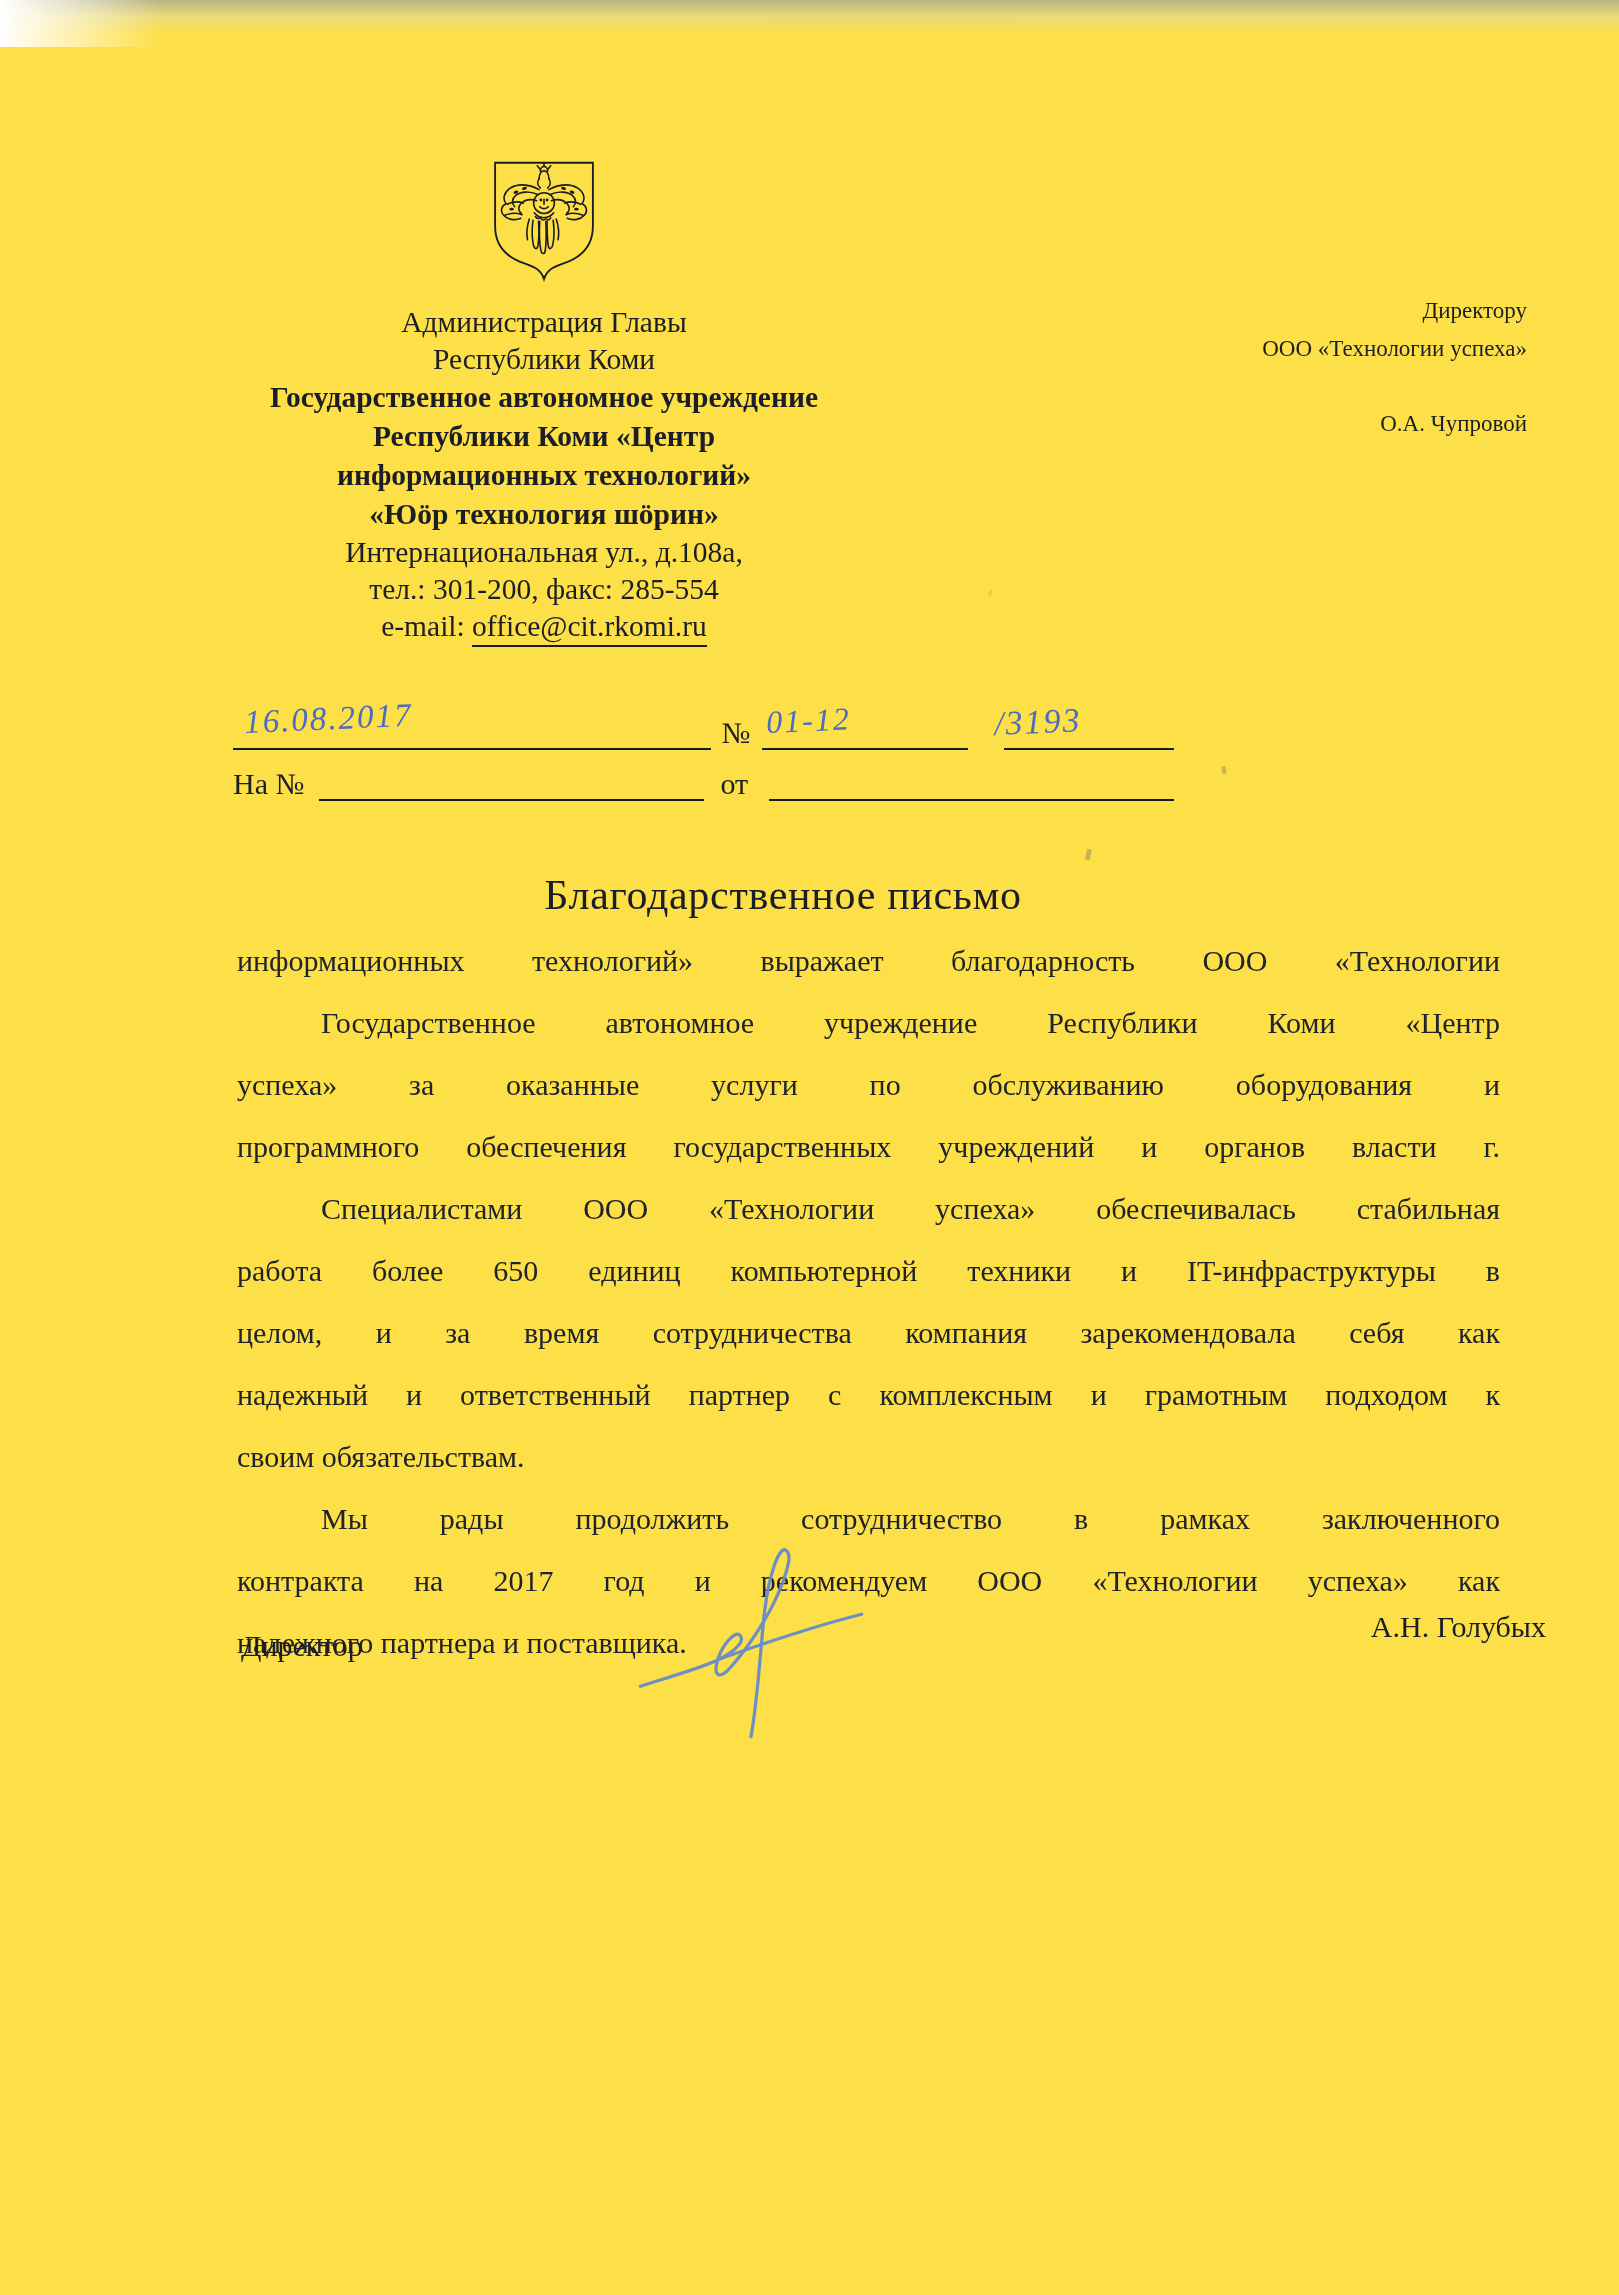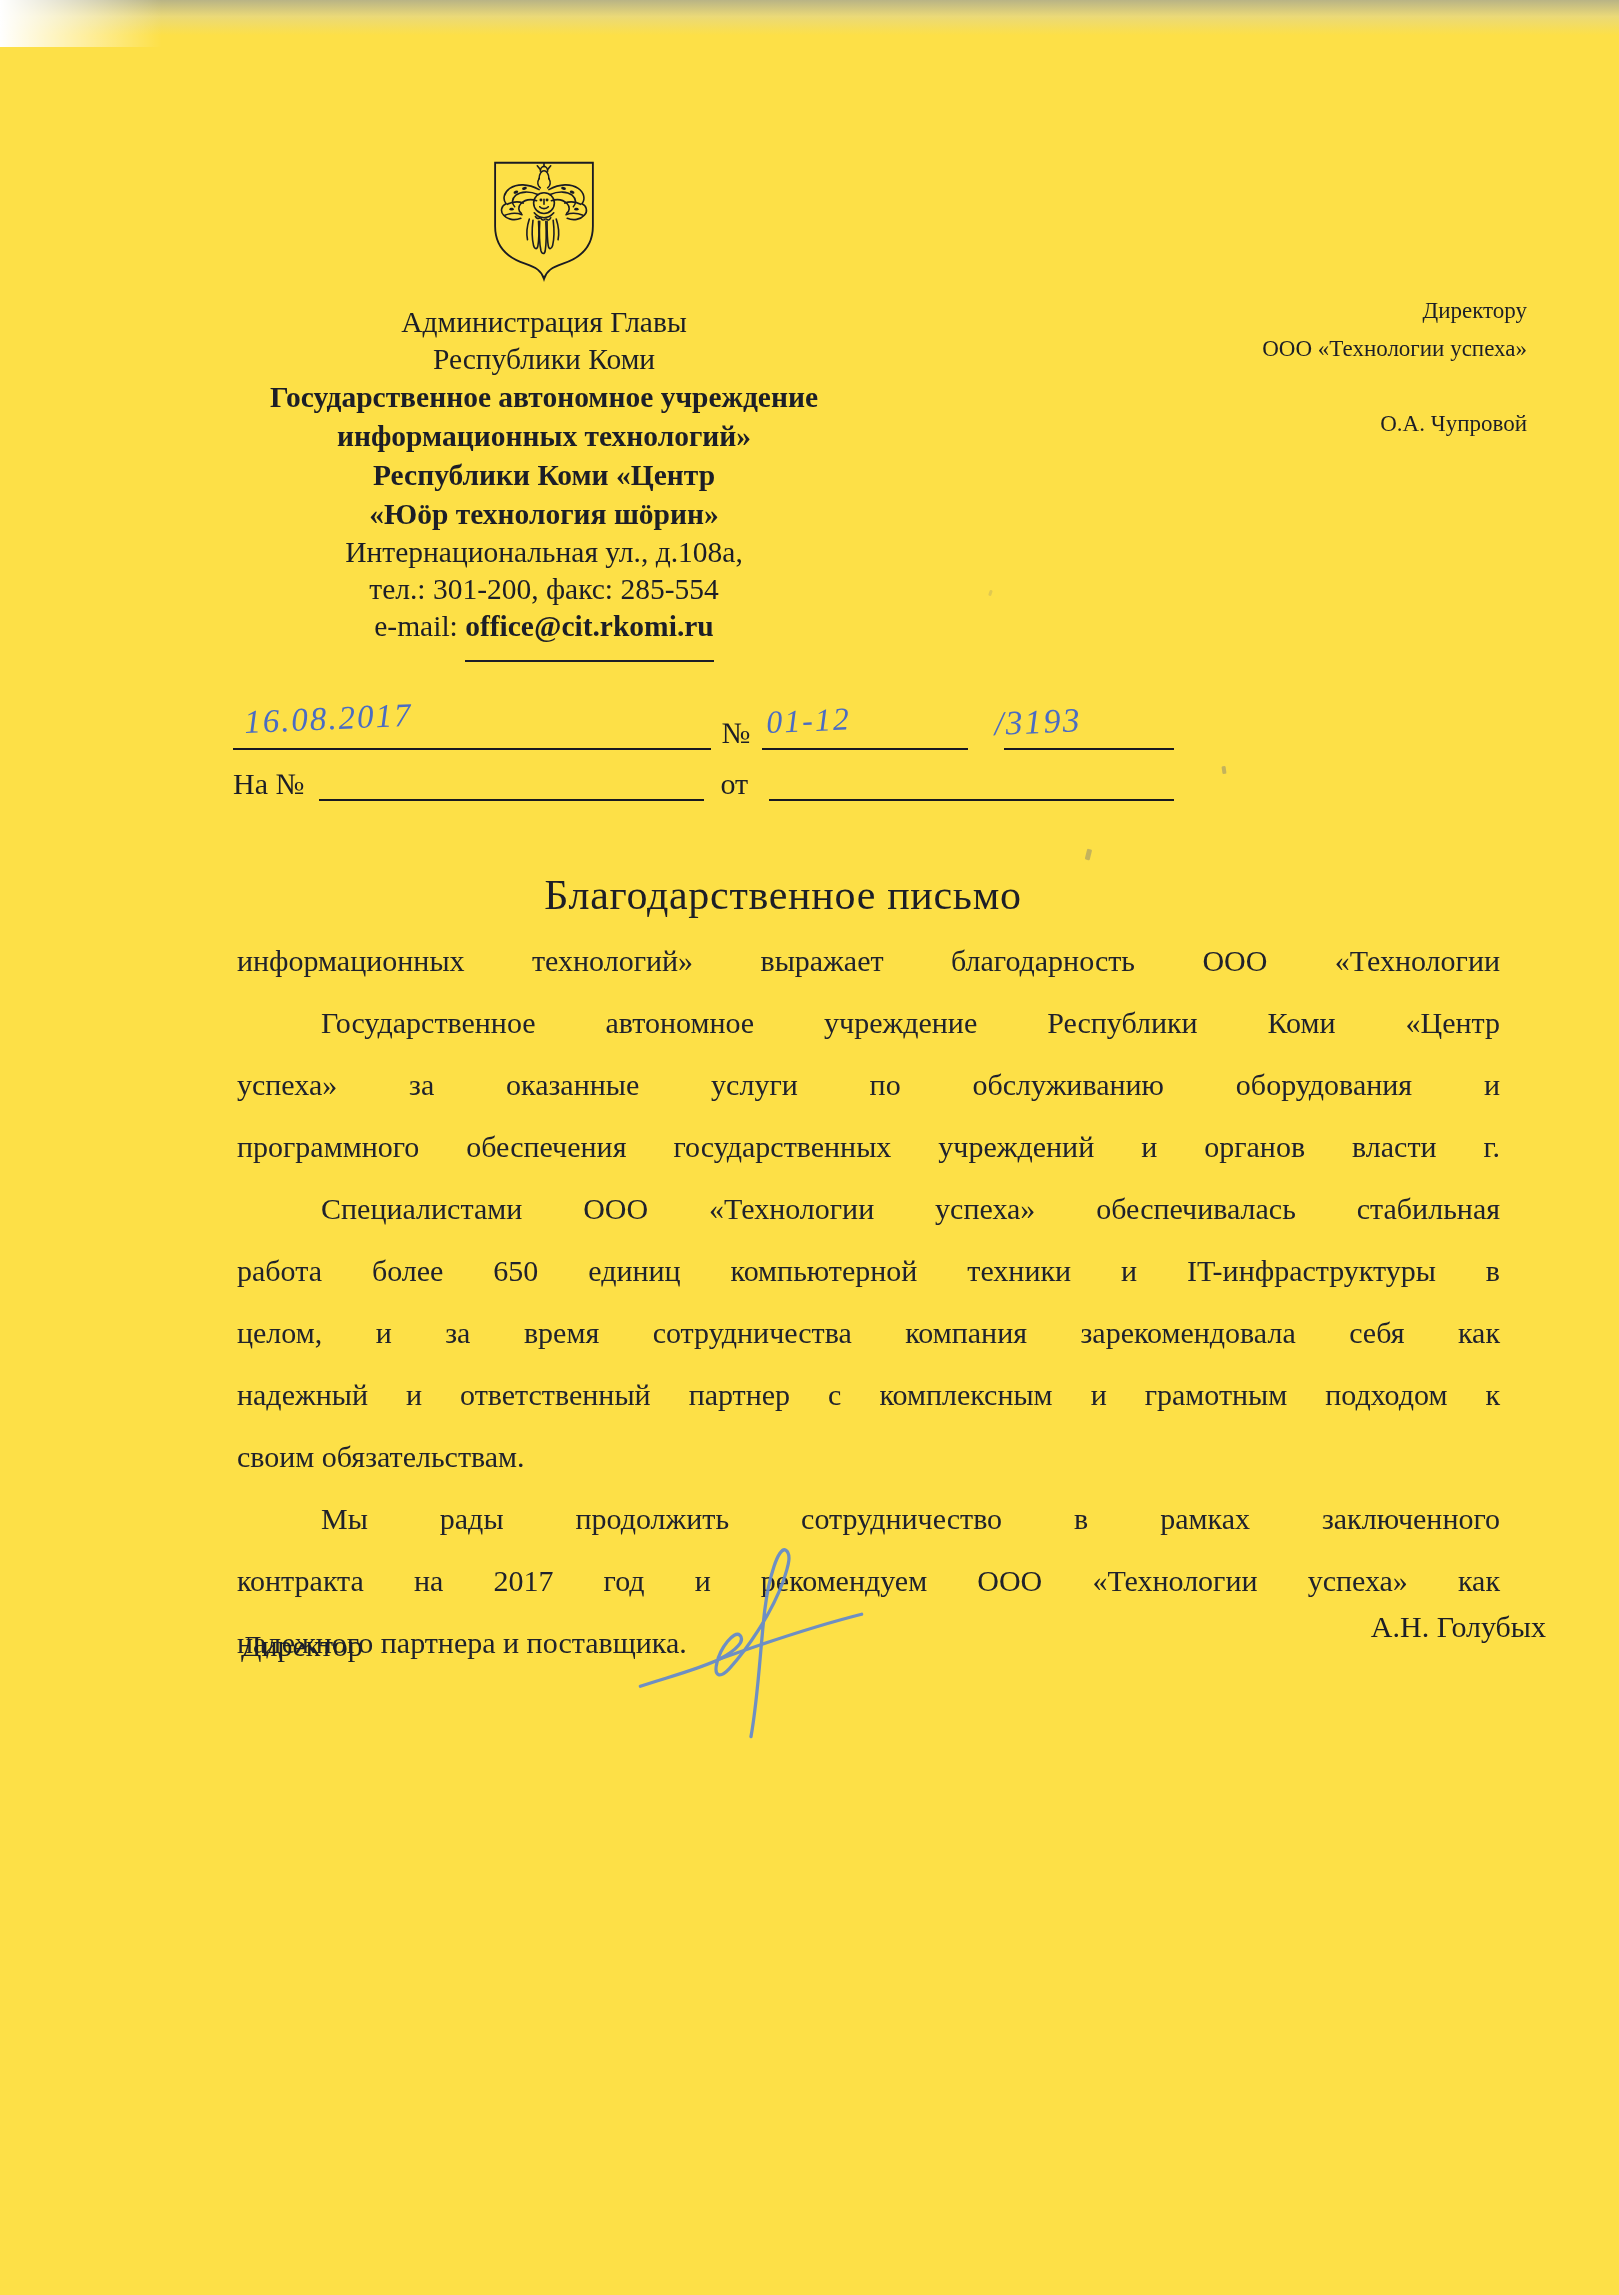--- a/index.html
+++ b/index.html
@@ -18,21 +18,21 @@
       linear-gradient(to bottom, rgba(148,156,167,0.65) 0%, rgba(200,205,212,0.35) 35%, rgba(255,255,255,0) 75%);
     pointer-events:none;
   }
   
   .sender{
     position:absolute;left:187px;top:157px;width:714px;
     text-align:center;font-size:29.5px;line-height:37px;
   }
   .emblem-wrap{margin-bottom:10.5px;}
   .sender .b{font-weight:bold;line-height:39px;}
-  .sender .email u{ text-decoration:none;border-bottom:2px solid #1c1e27;padding-bottom:18px;font-weight:bold;}
+  .sender .email u{ text-decoration:none;border-bottom:2px solid #1c1e27;padding-bottom:3px;}
   .recipient{
     position:absolute;top:292px;right:92px;
     text-align:right;font-size:23px;line-height:38px;
   }
   .recipient .gap{margin-top:37px;}
   
   .refrow1{position:absolute;left:233px;top:702px;height:48px;display:flex;align-items:flex-end;}
   .refrow2{position:absolute;left:233px;top:759px;height:42px;display:flex;align-items:flex-end;}
   .u-cell{border-bottom:2.6px solid #181922;height:100%;position:relative;}
   .hand{
@@ -125,22 +125,22 @@
           <ellipse cx="136" cy="56" rx="4" ry="2.4" transform="rotate(20 136 56)"></ellipse>
           <ellipse cx="122" cy="50" rx="4" ry="2.4" transform="rotate(15 122 50)"></ellipse>
           <ellipse cx="37" cy="84" rx="3.6" ry="2.2"></ellipse>
           <ellipse cx="143" cy="84" rx="3.6" ry="2.2"></ellipse>
         </g>
       </svg>
     </div>
     <div>Администрация Главы</div>
     <div>Республики Коми</div>
     <div class="b">Государственное автономное учреждение</div>
+    <div class="b">Республики Коми «Центр</div>
     <div class="b">информационных технологий»</div>
-    <div class="b">Республики Коми «Центр</div>
     <div class="b">«Юöр технология шöрин»</div>
     <div>Интернациональная ул., д.108а,</div>
     <div>тел.: 301-200, факс: 285-554</div>
     <div class="email"><span>e-mail: </span><u>office@cit.rkomi.ru</u></div>
   </div>
 
   <div class="recipient">
     <div>Директору</div>
     <div>ООО «Технологии успеха»</div>
     <div class="gap">О.А. Чупровой</div>

